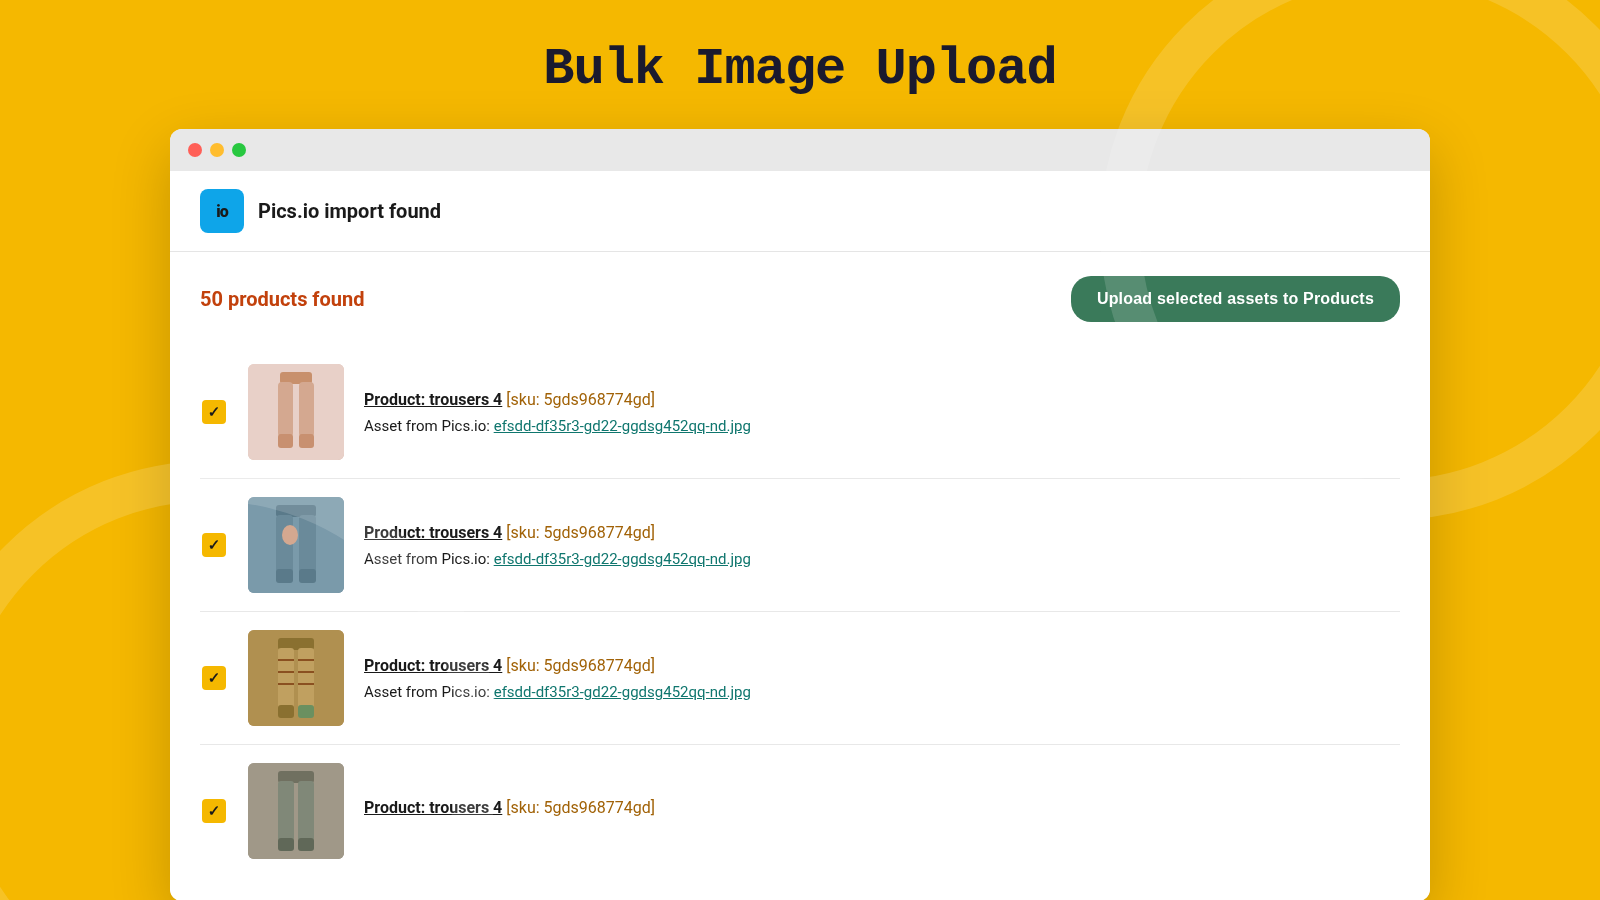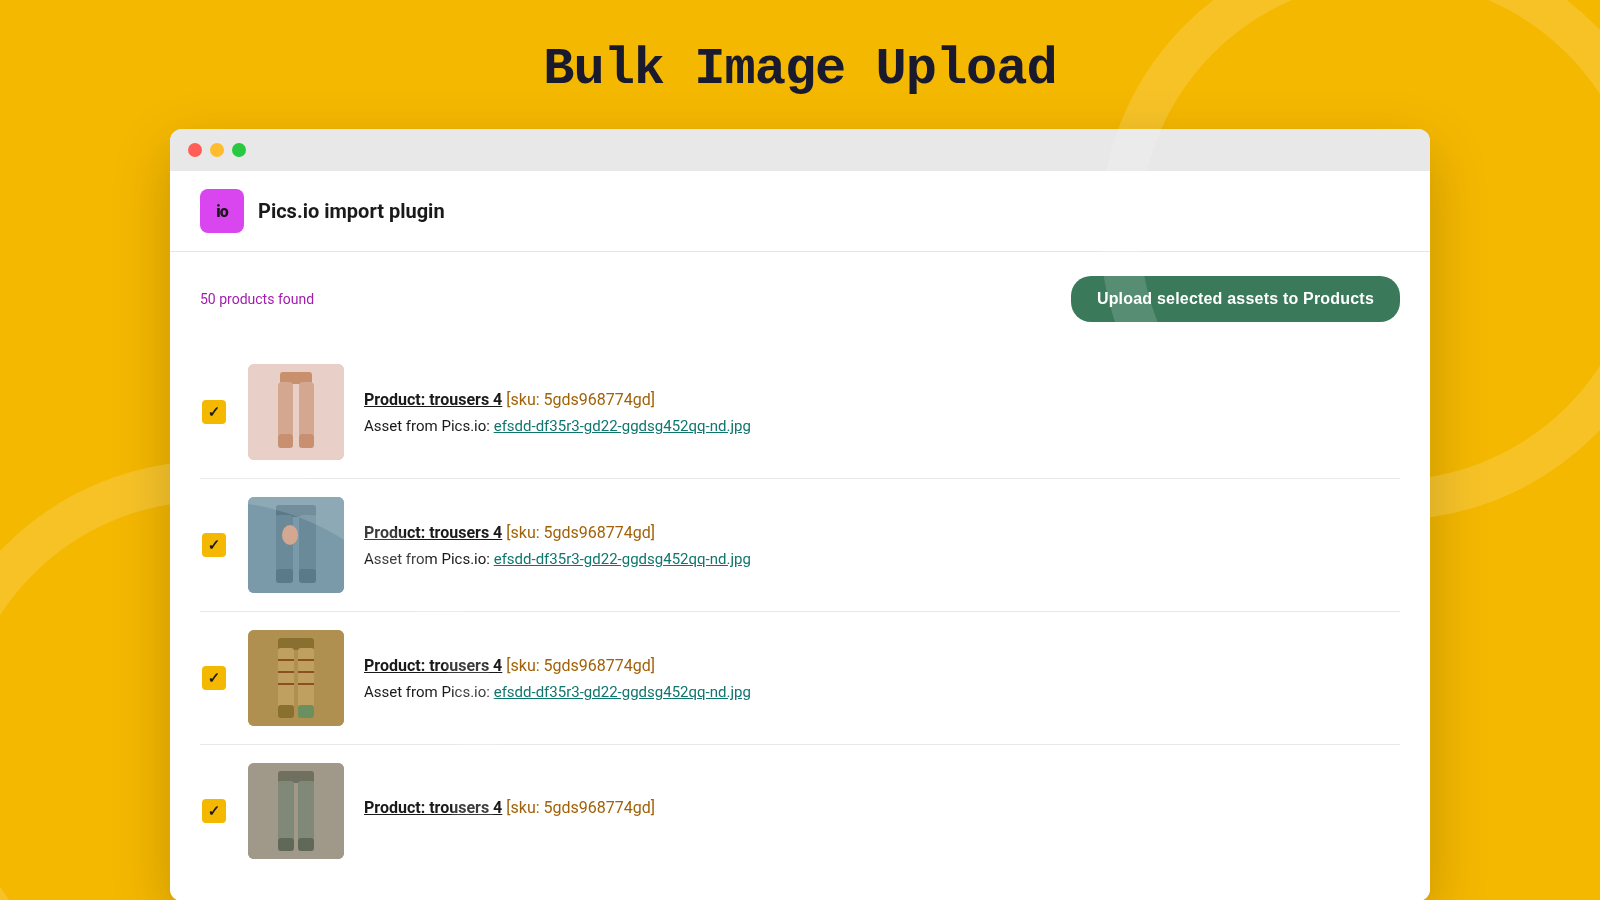--- a/index.html
+++ b/index.html
@@ -83,21 +83,21 @@
       padding: 18px 30px;
       display: flex;
       align-items: center;
       gap: 14px;
       border-bottom: 1px solid #e5e5e5;
     }
 
     .app-logo {
       width: 44px;
       height: 44px;
-      background: #d946ef;
+      background: #0ea5e9;
       border-radius: 8px;
       display: flex;
       align-items: center;
       justify-content: center;
       font-weight: 900;
       font-size: 16px;
       color: #1a1a1a;
       letter-spacing: -1px;
     }
 
@@ -112,23 +112,23 @@
     }
 
     .top-bar {
       display: flex;
       align-items: center;
       justify-content: space-between;
       margin-bottom: 24px;
     }
 
     .products-count {
-      font-size: 14px;
-      font-weight: 400;
-      color: #a21caf;
+      font-size: 20px;
+      font-weight: 700;
+      color: #c2410c;
     }
 
     .upload-btn {
       background: #3a7a5a;
       color: #ffffff;
       border: none;
       border-radius: 20px;
       padding: 14px 26px;
       font-size: 16px;
       font-weight: 600;
@@ -240,21 +240,21 @@
   <div class="titlebar">
     <div class="dot dot-red"></div>
     <div class="dot dot-yellow"></div>
     <div class="dot dot-green"></div>
   </div>
 
   <div class="window-body">
 
     <div class="app-header">
       <div class="app-logo">io</div>
-      <span class="app-name">Pics.io import plugin</span>
+      <span class="app-name">Pics.io import found</span>
     </div>
 
     <div class="content-area">
 
       <div class="top-bar">
         <span class="products-count">50 products found</span>
         <button class="upload-btn">Upload selected assets to Products</button>
       </div>
 
       <div class="product-list">

